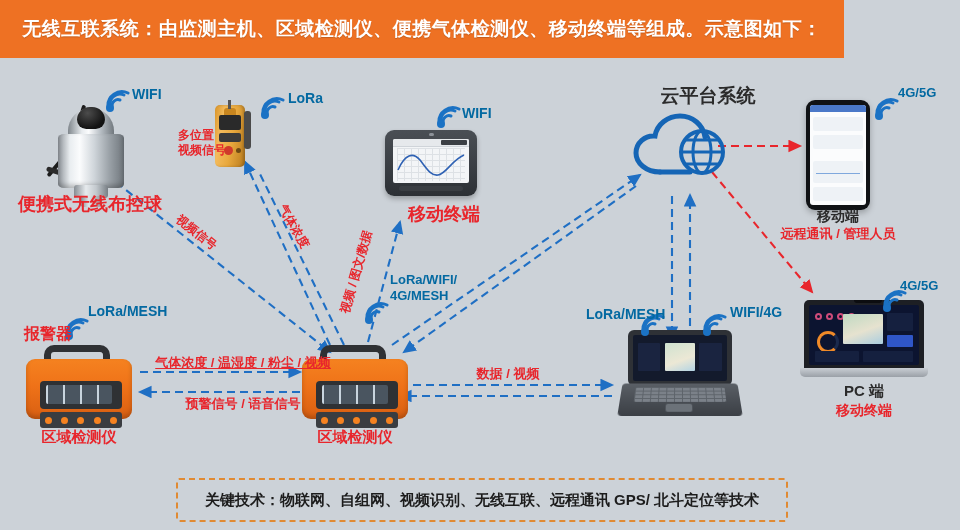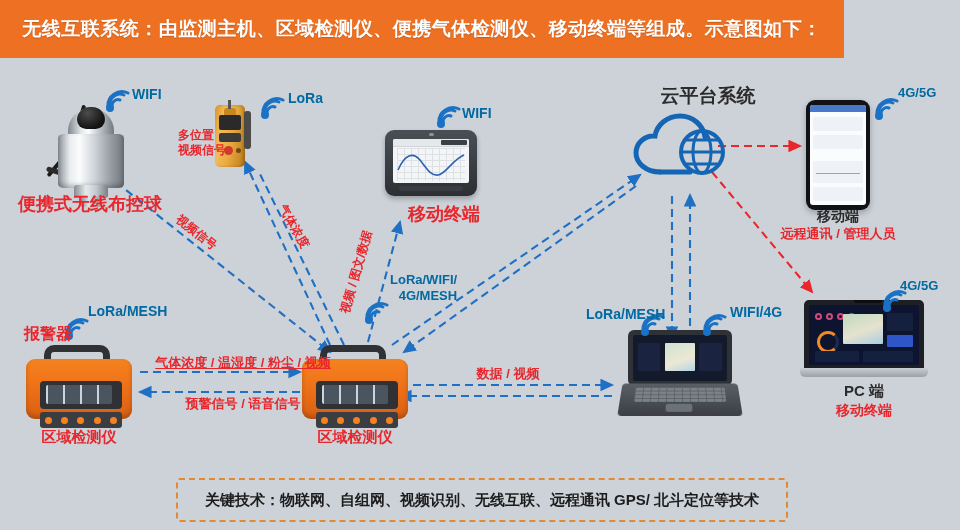--- a/index.html
+++ b/index.html
@@ -413,21 +413,21 @@
   <div class="wifi" style="left:362px;top:300px;">
     <svg width="30" height="24" viewBox="0 0 30 24">
       <g fill="none" stroke="#1b72c4" stroke-width="3" stroke-linecap="round">
         <path d="M5,19 A14,14 0 0 1 25,5"></path>
         <path d="M6,14 A10,10 0 0 1 20,4" transform="translate(1,3)"></path>
         <path d="M8,12 A6,6 0 0 1 16,6" transform="translate(1,6)"></path>
       </g>
       <circle cx="7" cy="20" r="4" fill="#1b72c4"></circle>
     </svg>
   </div>
-  <div class="lbl lbl-blue" style="left:390px;top:272px;font-size:13px;text-align:right;">
+  <div class="lbl lbl-blue" style="left:390px;top:272px;font-size:13px;text-align:left;">
     <div>LoRa/WIFI/</div>
     <div>4G/MESH</div>
   </div>
 
   <div class="node cl" style="left:620px;top:330px;">
     <div class="cl-lid">
       <div class="cl-scr">
         <div class="cl-map"></div>
         <div class="lp-card" style="left:5px;top:8px;width:22px;height:28px;background:#1a2440;"></div>
         <div class="lp-card" style="left:66px;top:8px;width:23px;height:28px;background:#1a2440;"></div>

